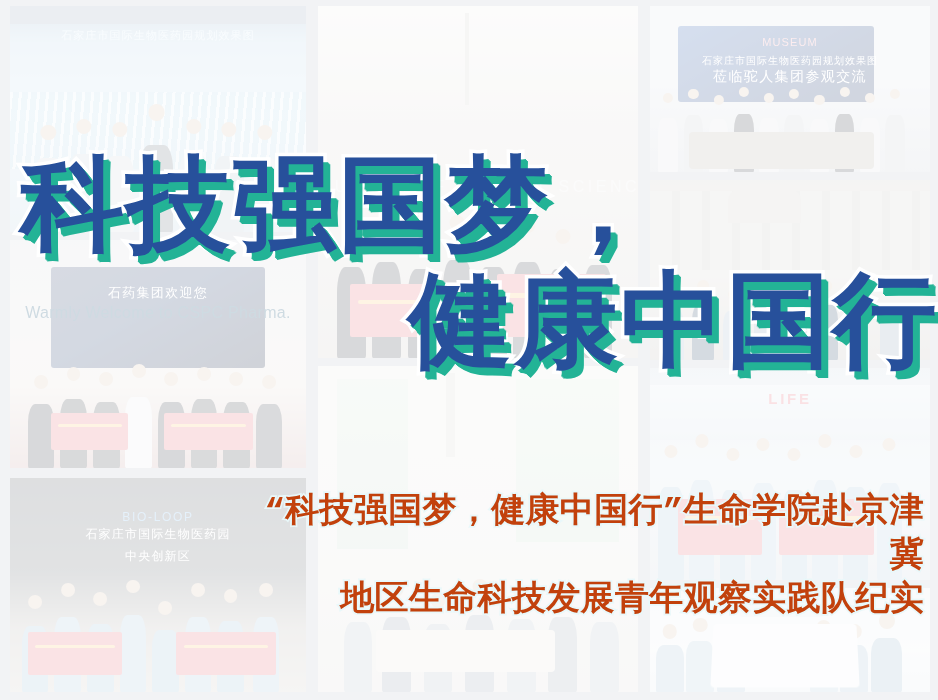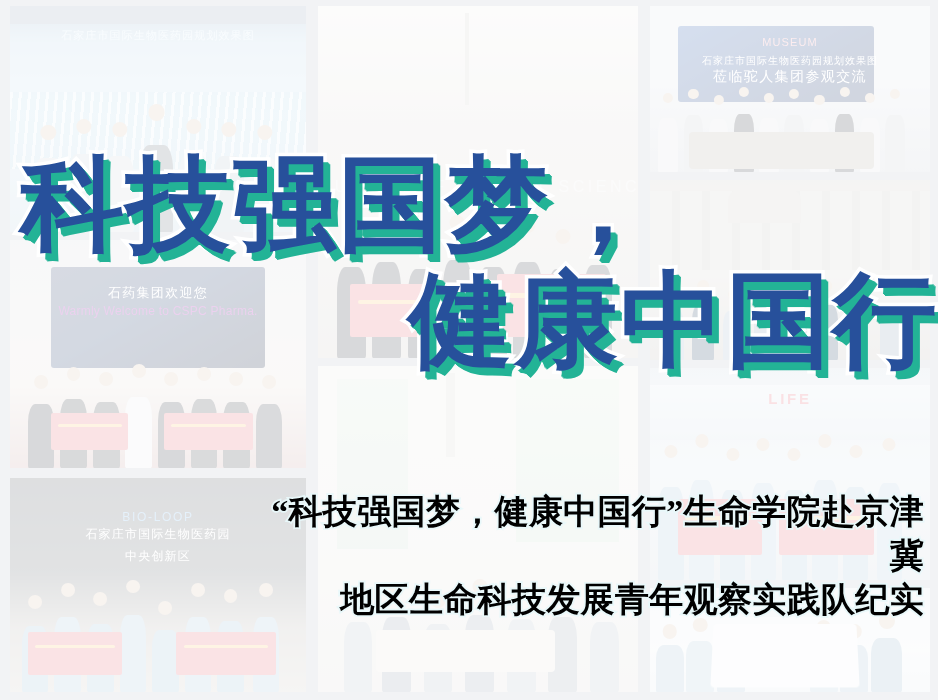--- a/index.html
+++ b/index.html
@@ -71,24 +71,24 @@
        6px 7px 0 #23b396,
        7px 8px 0 #23b396;
   }
   .headline.l1{left:20px;top:152px;font-size:104px;}
   .headline.l2{left:408px;top:268px;font-size:104px;}
 
   
   .subtitle{
     position:absolute;z-index:40;right:14px;top:490px;width:670px;
     text-align:right;
-    font-family:Liberation Serif, serif;
+    font-family:Liberation Mono, monospace;
     font-weight:700;
     font-size:34px;line-height:1.30;
-    color:#000000;
+    color:#c2410c;
     -webkit-text-stroke:3.5px rgba(232,248,250,.95);
     paint-order:stroke fill;
     letter-spacing:.01em;
   }
   .subtitle .ln{display:block;}
 </style>
 </head>
 <body>
 
 <div id="poster">
@@ -123,21 +123,21 @@
           <i style="left:39%;width:9%;height:78%;background:#e8ebef;"></i>
           <i style="left:50%;width:9%;height:72%;background:#3f444c;"></i>
           <i style="left:61%;width:9%;height:76%;background:#454a52;"></i>
           <i style="left:72%;width:9%;height:72%;background:#41464e;"></i>
           <i style="left:83%;width:9%;height:70%;background:#474c54;"></i>
         </div>
         <div class="banner" style="left:14%;bottom:8%;width:26%;height:16%;"></div>
         <div class="banner" style="left:52%;bottom:8%;width:30%;height:16%;"></div>
       </div>
       <div class="ptxt" style="top:44px;font-size:13px;">石药集团欢迎您</div>
-      <div class="ptxt" style="top:64px;font-size:12px;color:#a21caf;letter-spacing:.02em;">Warmly Welcome to CSPC Pharma.</div>
+      <div class="ptxt" style="top:64px;font-size:16px;color:#0c4a6e;letter-spacing:.02em;">Warmly Welcome to CSPC Pharma.</div>
       <div class="veil"></div>
     </div>
 
     <div class="photo" style="left:10px;top:478px;width:296px;height:214px;">
       <div class="scene" style="background:linear-gradient(180deg,#595f66 0%,#6c7277 44%,#b9b6b2 70%,#cfcbc6 100%);">
         <div class="ppl" style="height:50%;">
           <i style="left:4%;width:9%;height:62%;background:#9fc0d8;"></i>
           <i style="left:15%;width:9%;height:70%;background:#a8c6dc;"></i>
           <i style="left:26%;width:9%;height:64%;background:#9fc0d8;"></i>
           <i style="left:37%;width:9%;height:72%;background:#a8c6dc;"></i>

